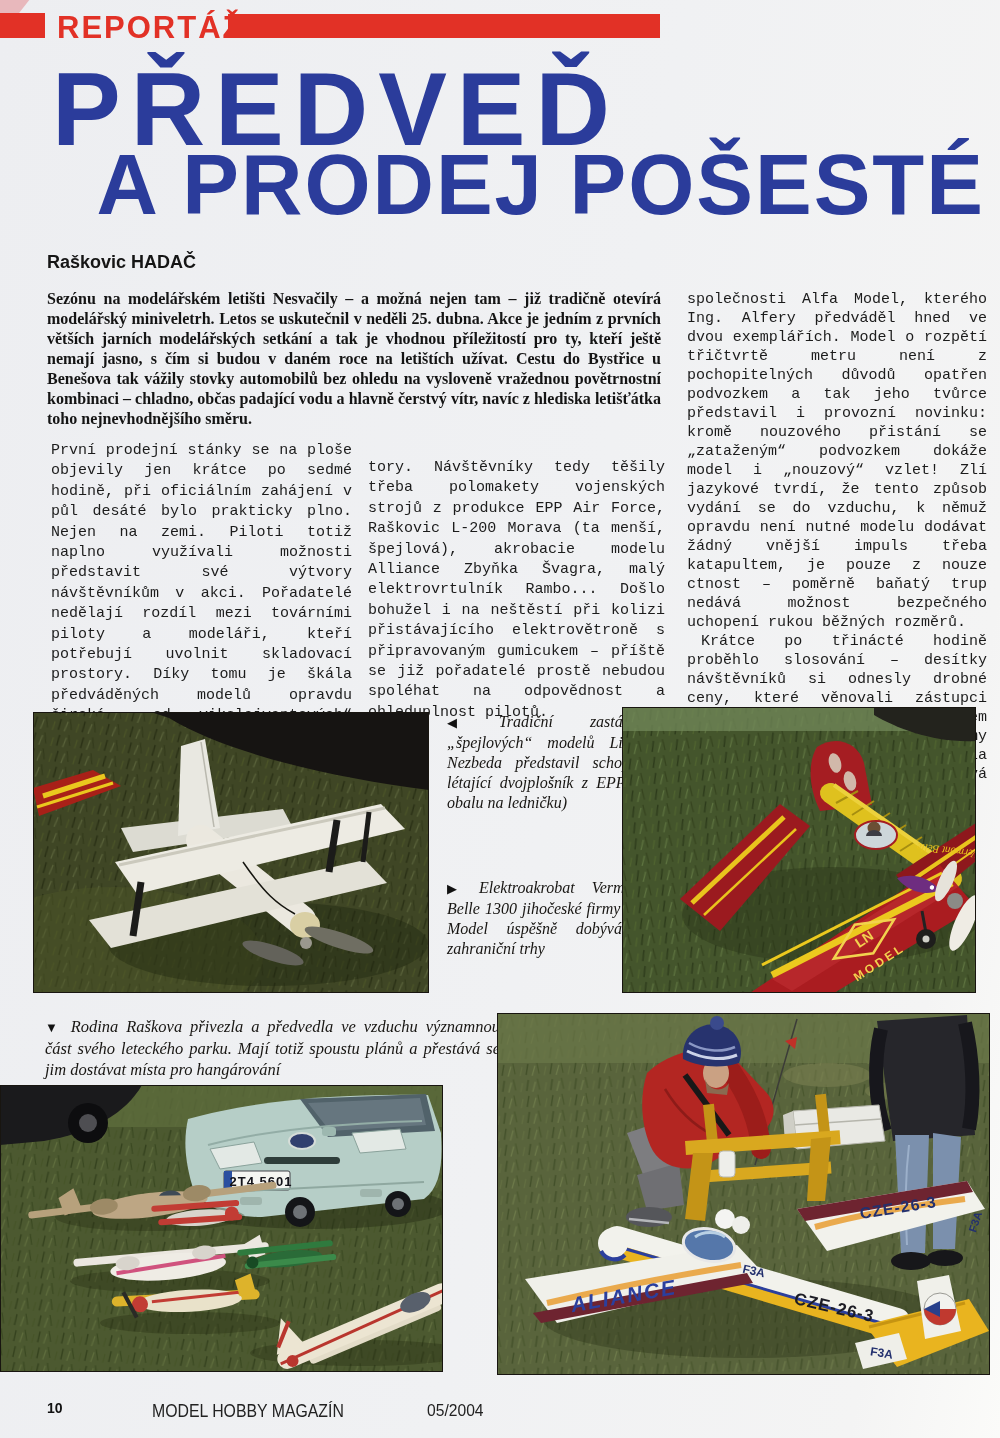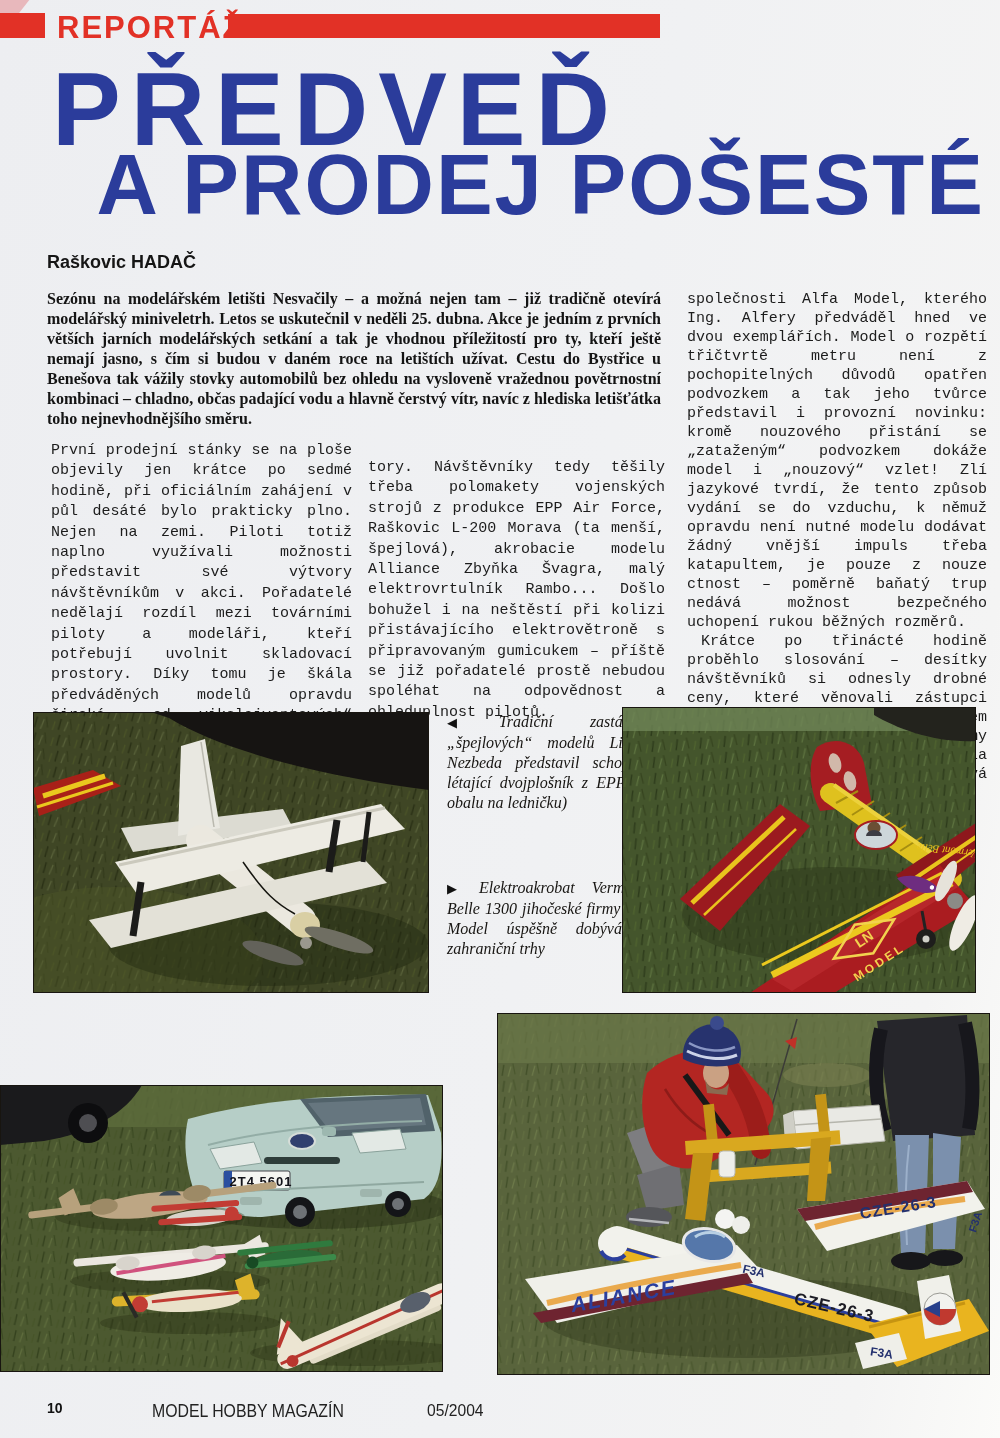--- a/index.html
+++ b/index.html
@@ -164,20 +164,23 @@
       </g>
       <ellipse cx="342" cy="216" rx="9" ry="30" fill="#efece4" transform="rotate(24 342 216)"></ellipse>
       <ellipse cx="324" cy="174" rx="7" ry="22" fill="#e6e3da" transform="rotate(24 324 174)"></ellipse>
       <circle cx="333" cy="194" r="8" fill="#8b8b86"></circle>
       <path d="M300,204 L304,226" stroke="#222222" stroke-width="3"></path>
       <circle cx="304" cy="232" r="10" fill="#1e1e1c"></circle>
       <circle cx="304" cy="232" r="3.5" fill="#cfcfc8"></circle>
     </g>
   </svg>
 
+  <div class="abs caption cap3">
+    <span class="cap-marker">▼</span><span>Rodina Raškova přivezla a předvedla ve vzduchu významnou část svého leteckého parku. Mají totiž spoustu plánů a přestává se jim dostávat místa pro hangárování</span>
+  </div>
 
   <svg class="ph" style="left:0px;top:1085px;width:443px;height:287px" viewBox="0 0 443 287" preserveAspectRatio="none">
     <defs>
       <pattern id="gr3" width="24" height="16" patternUnits="userSpaceOnUse" patternTransform="rotate(3)">
         <rect width="24" height="16" fill="#4c5930"></rect>
         <path d="M3,15 L5,4" stroke="#35421e" stroke-width="1.4"></path>
         <path d="M9,16 L12,6" stroke="#5f6d3d" stroke-width="1.2"></path>
         <path d="M16,14 L14,3" stroke="#3b4922" stroke-width="1.3"></path>
         <path d="M21,16 L23,7" stroke="#465428" stroke-width="1.2"></path>
       </pattern>

